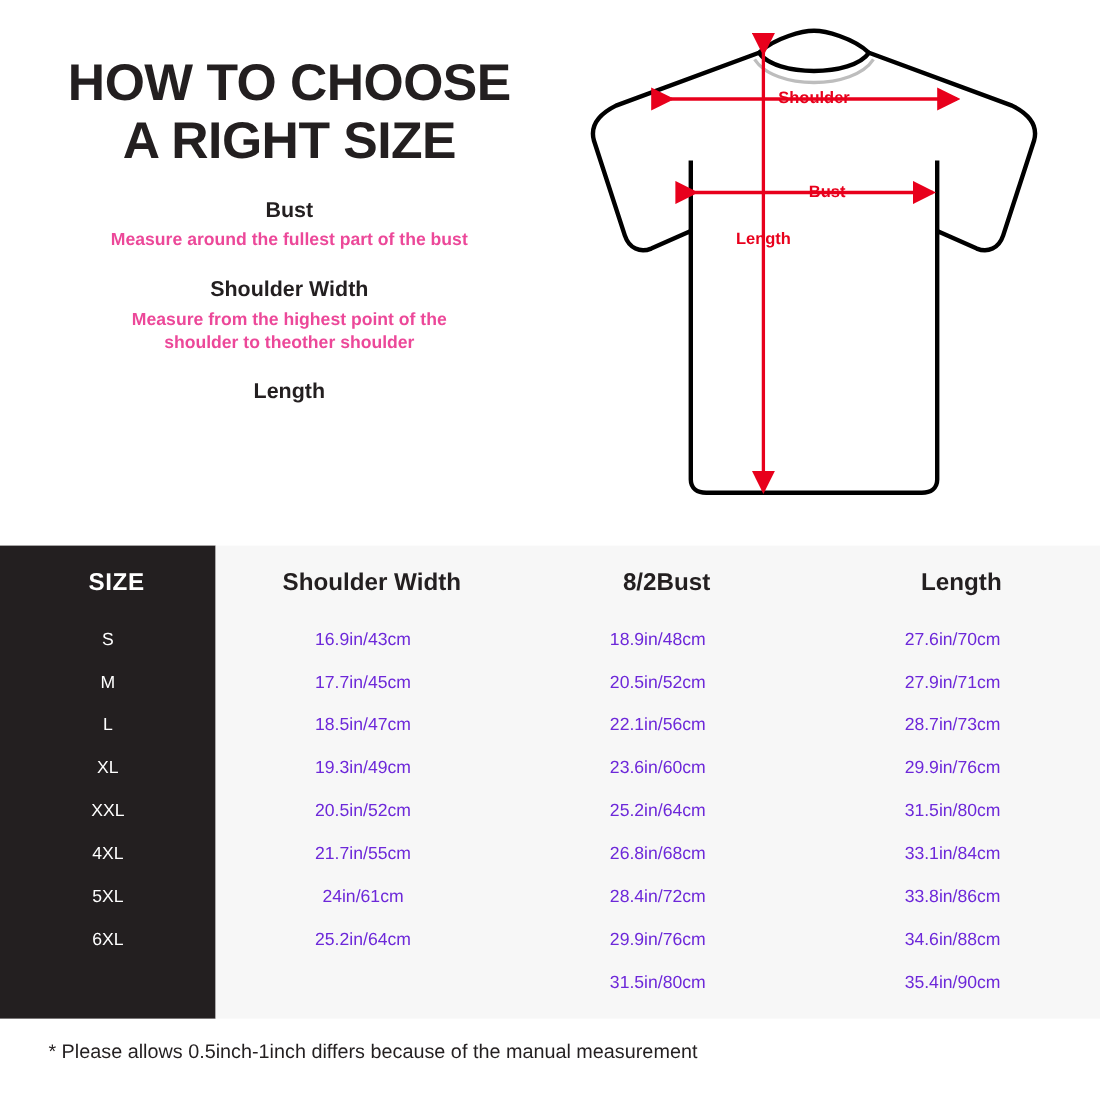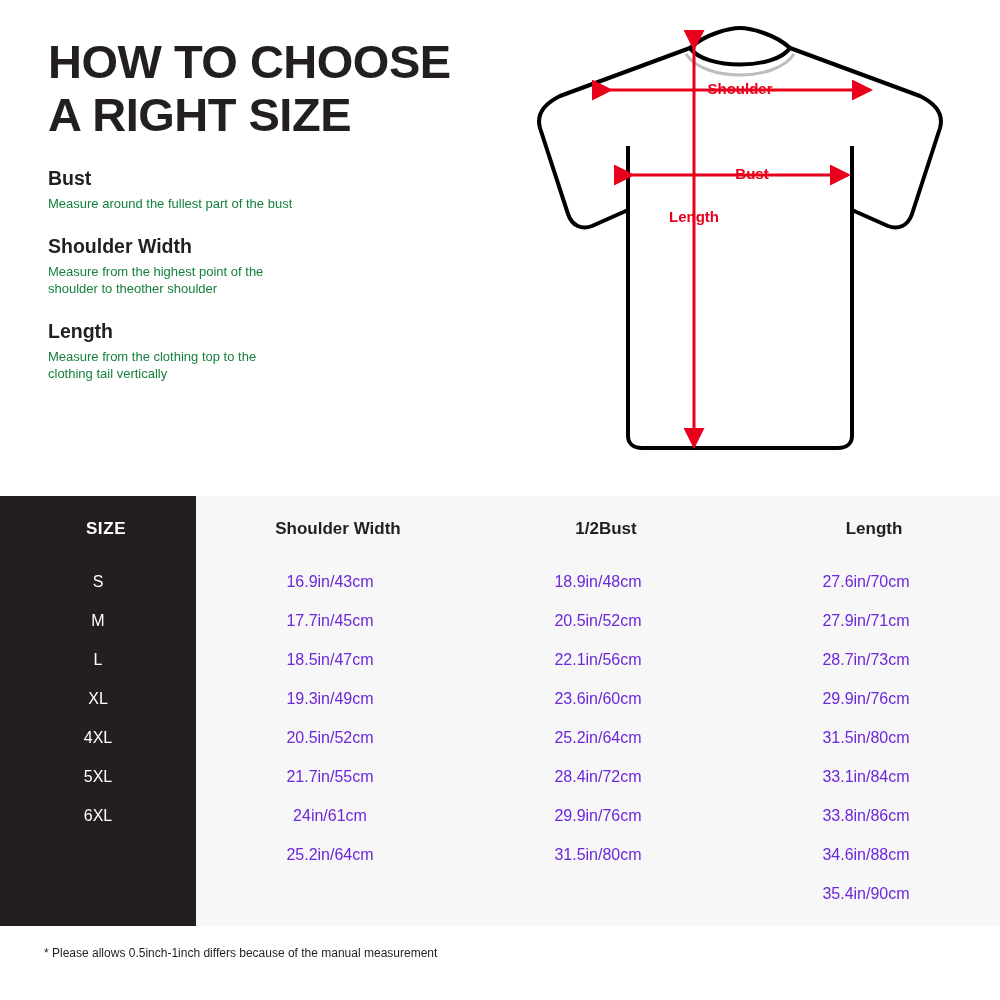--- a/index.html
+++ b/index.html
@@ -19,43 +19,44 @@
   }
 
   
   .top {
     position: relative;
     height: 496px;
   }
   .info {
     position: absolute;
     left: 48px;
-    top: 36px;
+    top: 49px;
     width: 430px;
+    text-align: center;
   }
   .headline {
     font-size: 47px;
     font-weight: 700;
     line-height: 1.12;
     letter-spacing: -0.5px;
     color: #231f20;
     margin: 0 0 26px 0;
     white-space: pre-line;
   }
   .term {
     font-size: 19.5px;
     font-weight: 700;
     color: #231f20;
     margin: 0 0 5px 0;
   }
   .desc {
-    font-size: 13px;
-    font-weight: 400;
+    font-size: 16px;
+    font-weight: 700;
     line-height: 1.35;
-    color: #15803d;
+    color: #ec4899;
     margin: 0 0 22px 0;
     white-space: pre-line;
   }
   .desc.last { margin-bottom: 0; }
 
   .shirt-wrap {
     position: absolute;
     left: 500px;
     top: 18px;
     width: 480px;
@@ -85,21 +86,21 @@
   .datacol {
     flex: 1;
     display: flex;
     flex-direction: column;
   }
   .hcell {
     height: 66px;
     display: flex;
     align-items: center;
     justify-content: center;
-    font-size: 17px;
+    font-size: 22px;
     font-weight: 700;
     margin-left: 16px;
   }
   .hcell.dark { color: #ffffff; letter-spacing: 0.6px; }
   .hcell.light { color: #231f20; }
   .cell {
     height: 39px;
     display: flex;
     align-items: center;
     justify-content: center;
@@ -107,21 +108,21 @@
     font-weight: 400;
   }
   .cell.dark { color: #ffffff; }
   .cell.light { color: #6d28d9; }
 
   
   .footnote {
     position: absolute;
     left: 44px;
     top: 946px;
-    font-size: 12px;
+    font-size: 18px;
     color: #231f20;
   }
 
   
   .lbl {
     font-family: "Liberation Sans", sans-serif;
     font-size: 15px;
     font-weight: 700;
     fill: #e8001c;
   }
@@ -138,22 +139,20 @@
 A RIGHT SIZE</h1>
 
       <p class="term">Bust</p>
       <p class="desc">Measure around the fullest part of the bust</p>
 
       <p class="term">Shoulder Width</p>
       <p class="desc">Measure from the highest point of the
 shoulder to theother shoulder</p>
 
       <p class="term">Length</p>
-      <p class="desc last">Measure from the clothing top to the
-clothing tail vertically</p>
     </div>
 
     <div class="shirt-wrap">
       <svg viewBox="0 0 480 460" width="480" height="460">
 
         <path d="M190 30
                  C 205 16, 230 10, 240 10
                  C 250 10, 275 16, 290 30
                  L 420 78
                  C 436 86, 444 96, 440 110
@@ -199,46 +198,48 @@
   </div>
 
   <div class="table">
 
     <div class="col-size">
       <div class="hcell dark">SIZE</div>
       <div class="cell dark">S</div>
       <div class="cell dark">M</div>
       <div class="cell dark">L</div>
       <div class="cell dark">XL</div>
+      <div class="cell dark">XXL</div>
       <div class="cell dark">4XL</div>
       <div class="cell dark">5XL</div>
       <div class="cell dark">6XL</div>
     </div>
 
     <div class="col-rest">
 
       <div class="datacol">
         <div class="hcell light">Shoulder Width</div>
         <div class="cell light">16.9in/43cm</div>
         <div class="cell light">17.7in/45cm</div>
         <div class="cell light">18.5in/47cm</div>
         <div class="cell light">19.3in/49cm</div>
         <div class="cell light">20.5in/52cm</div>
         <div class="cell light">21.7in/55cm</div>
         <div class="cell light">24in/61cm</div>
         <div class="cell light">25.2in/64cm</div>
       </div>
 
       <div class="datacol">
-        <div class="hcell light">1/2Bust</div>
+        <div class="hcell light">8/2Bust</div>
         <div class="cell light">18.9in/48cm</div>
         <div class="cell light">20.5in/52cm</div>
         <div class="cell light">22.1in/56cm</div>
         <div class="cell light">23.6in/60cm</div>
         <div class="cell light">25.2in/64cm</div>
+        <div class="cell light">26.8in/68cm</div>
         <div class="cell light">28.4in/72cm</div>
         <div class="cell light">29.9in/76cm</div>
         <div class="cell light">31.5in/80cm</div>
       </div>
 
       <div class="datacol">
         <div class="hcell light">Length</div>
         <div class="cell light">27.6in/70cm</div>
         <div class="cell light">27.9in/71cm</div>
         <div class="cell light">28.7in/73cm</div>

